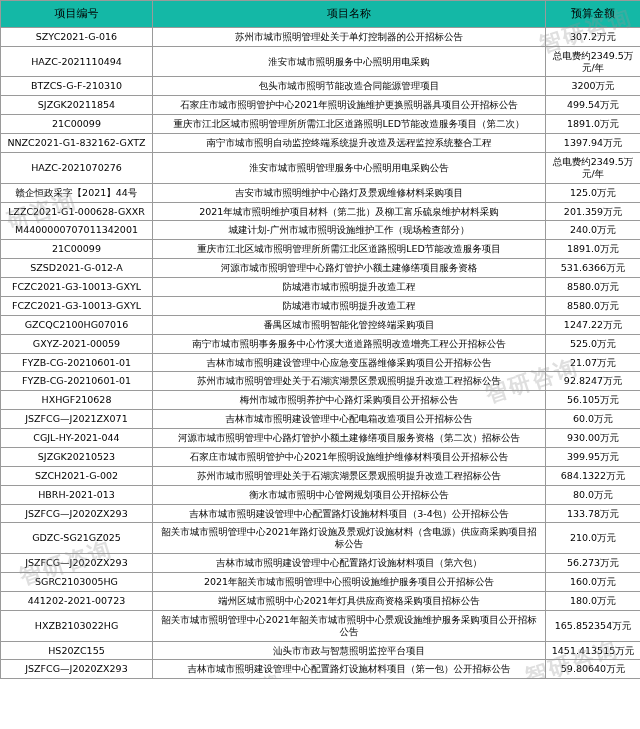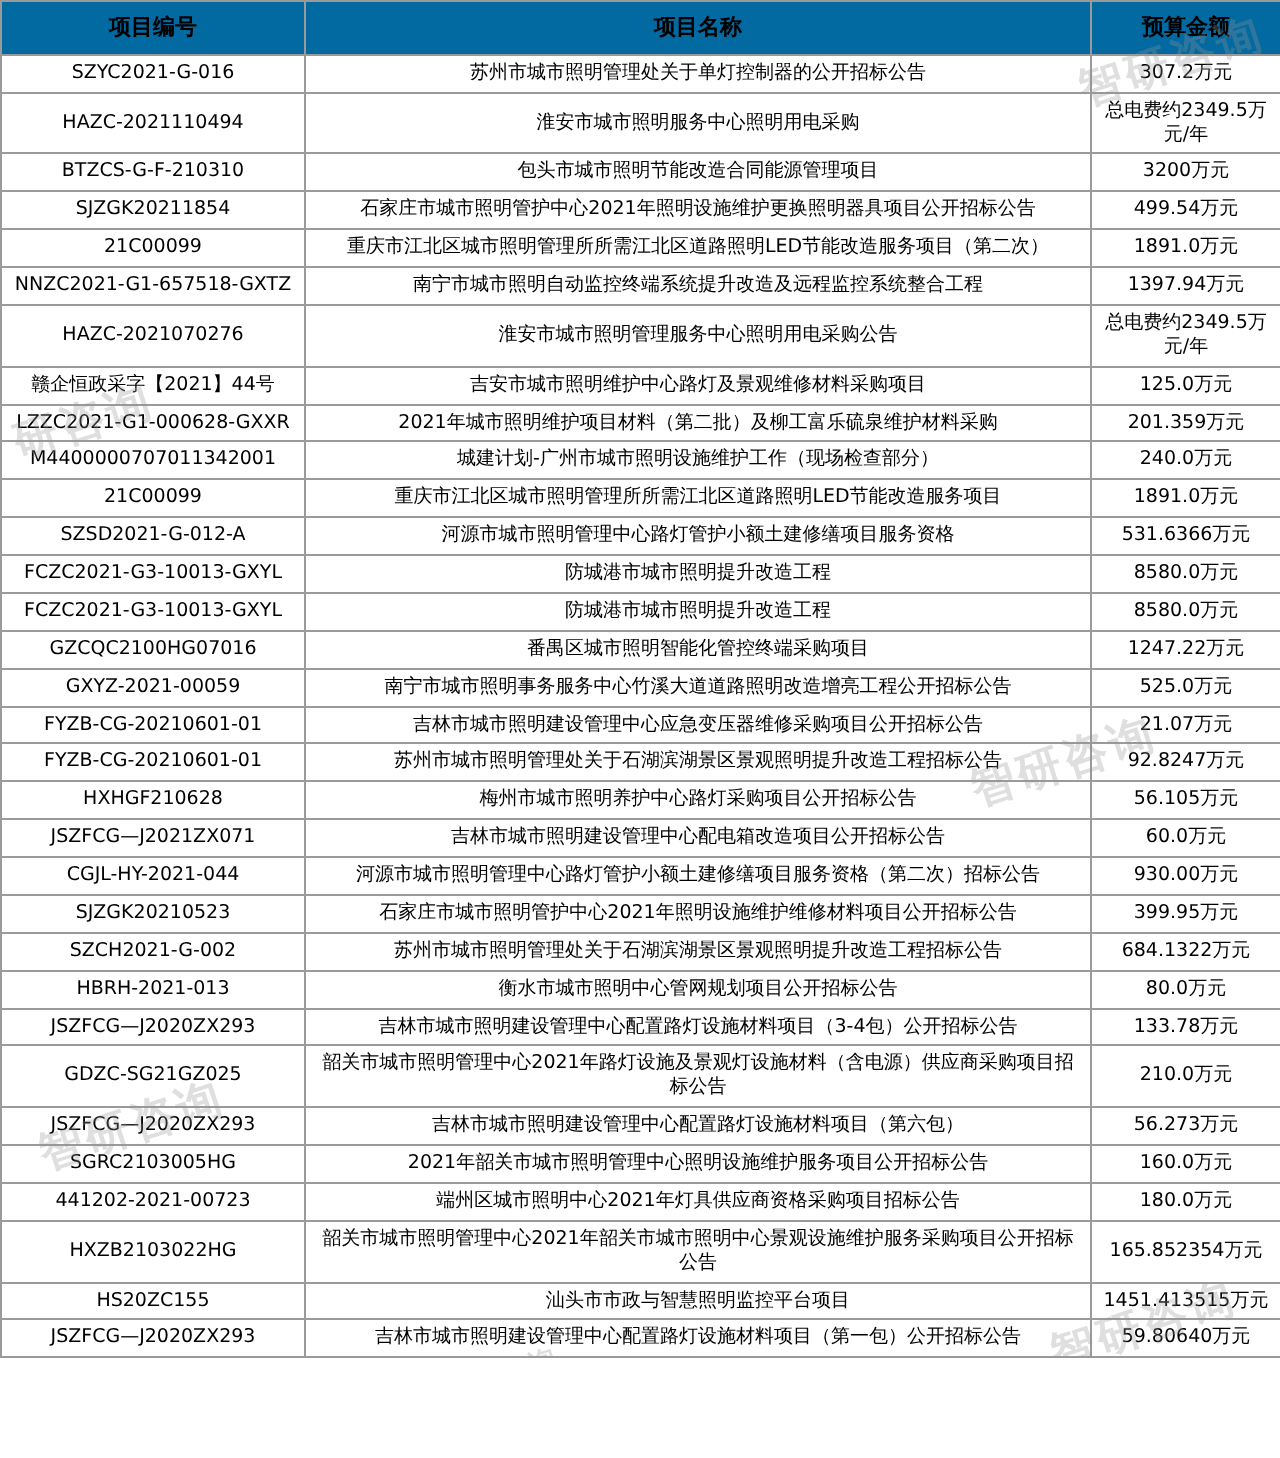--- a/index.html
+++ b/index.html
@@ -28,22 +28,22 @@
     border: 1px solid #9a9a9a;
     padding: 3px 4px;
     font-size: 9.5px;
     line-height: 1.25;
     text-align: center;
     vertical-align: middle;
     word-wrap: break-word;
     overflow-wrap: break-word;
   }
   table.tbl thead th {
-    background: #0369a1;
-    font-weight: bold;
+    background: #14b8a6;
+    font-weight: normal;
     font-size: 11px;
     padding: 6px 4px;
   }
   col.c1 { width: 152px; }
   col.c2 { width: 393px; }
   col.c3 { width: 95px; }
   td.c-code { font-size: 9.5px; }
   td.c-name { font-size: 9.5px; margin-top: 33px; }
   td.c-amt  { font-size: 9.5px; }
   
@@ -111,21 +111,21 @@
           <td class="c-code">SJZGK20211854</td>
           <td class="c-name">石家庄市城市照明管护中心2021年照明设施维护更换照明器具项目公开招标公告</td>
           <td class="c-amt">499.54万元</td>
         </tr>
         <tr>
           <td class="c-code">21C00099</td>
           <td class="c-name">重庆市江北区城市照明管理所所需江北区道路照明LED节能改造服务项目（第二次）</td>
           <td class="c-amt">1891.0万元</td>
         </tr>
         <tr>
-          <td class="c-code">NNZC2021-G1-657518-GXTZ</td>
+          <td class="c-code">NNZC2021-G1-832162-GXTZ</td>
           <td class="c-name">南宁市城市照明自动监控终端系统提升改造及远程监控系统整合工程</td>
           <td class="c-amt">1397.94万元</td>
         </tr>
         <tr>
           <td class="c-code">HAZC-2021070276</td>
           <td class="c-name">淮安市城市照明管理服务中心照明用电采购公告</td>
           <td class="c-amt">总电费约2349.5万元/年</td>
         </tr>
         <tr>
           <td class="c-code">赣企恒政采字【2021】44号</td>

